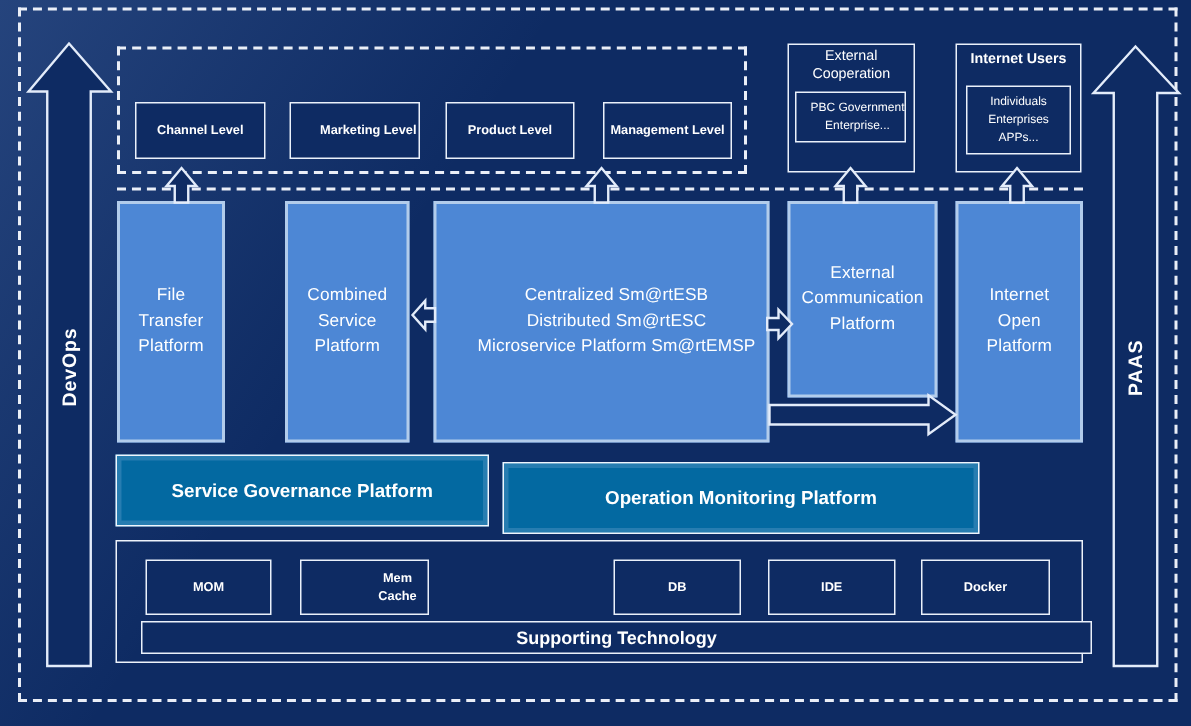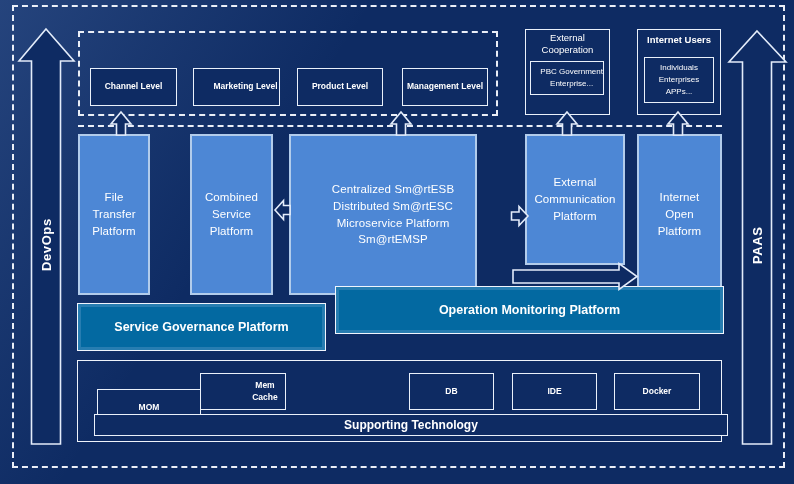--- a/index.html
+++ b/index.html
@@ -95,46 +95,46 @@
   <div class="box plat" style="left:78px;  top:134px; width:72px;  height:161px;">
     <span class="ml">File
 Transfer
 Platform</span>
   </div>
   <div class="box plat" style="left:190px; top:134px; width:83px;  height:161px;">
     <span class="ml">Combined
 Service
 Platform</span>
   </div>
-  <div class="box plat" style="left:289px; top:134px; width:188px; height:161px;padding-left:20px;">
+  <div class="box plat" style="left:289px; top:134px; width:224px; height:161px;padding-left:20px;">
     <span class="ml">Centralized Sm@rtESB
 Distributed Sm@rtESC
 Microservice Platform Sm@rtEMSP</span>
   </div>
   <div class="box plat" style="left:525px; top:134px; width:100px; height:131px;">
     <span class="ml">External
 Communication
 Platform</span>
   </div>
   <div class="box plat" style="left:637px; top:134px; width:85px;  height:161px;">
     <span class="ml">Internet
 Open
 Platform</span>
   </div>
 
   <div class="box gov" style="left:77px;  top:303px; width:249px; height:48px;">
     <span>Service Governance Platform</span>
   </div>
-  <div class="box gov" style="left:335px; top:286px; width:389px; height:48px;">
+  <div class="box gov" style="left:335px; top:308px; width:318px; height:48px;">
     <span>Operation Monitoring Platform</span>
   </div>
 
   <div class="abs" style="left:77px; top:360px; width:645px; height:82px; border:1.5px solid #eef3fb;"></div>
 
-  <div class="box dark tech" style="left:97px;  top:389px; width:104px; height:37px;">
+  <div class="box dark tech" style="left:97px;  top:373px; width:84px; height:37px;">
     <span class="ml">MOM</span>
   </div>
   <div class="box dark tech" style="left:200px; top:373px; width:86px; height:37px;padding-left:44px;">
     <span class="ml">Mem
 Cache</span>
   </div>
   <div class="box dark tech" style="left:409px; top:373px; width:85px; height:37px;">
     <span class="ml">DB</span>
   </div>
   <div class="box dark tech" style="left:512px; top:373px; width:85px; height:37px;">

